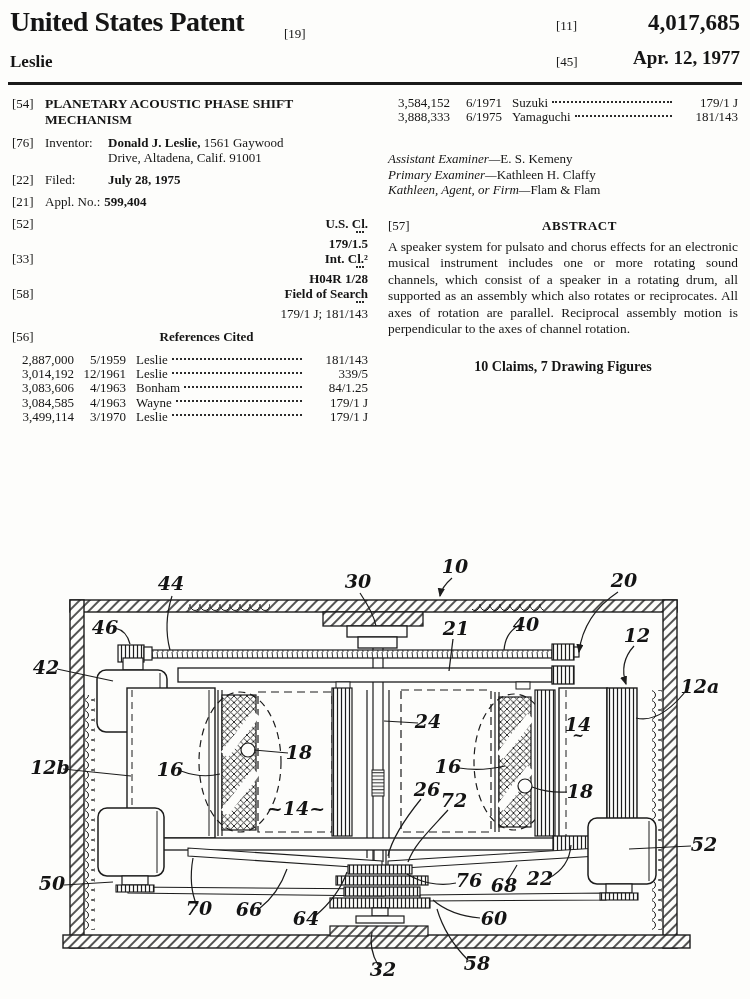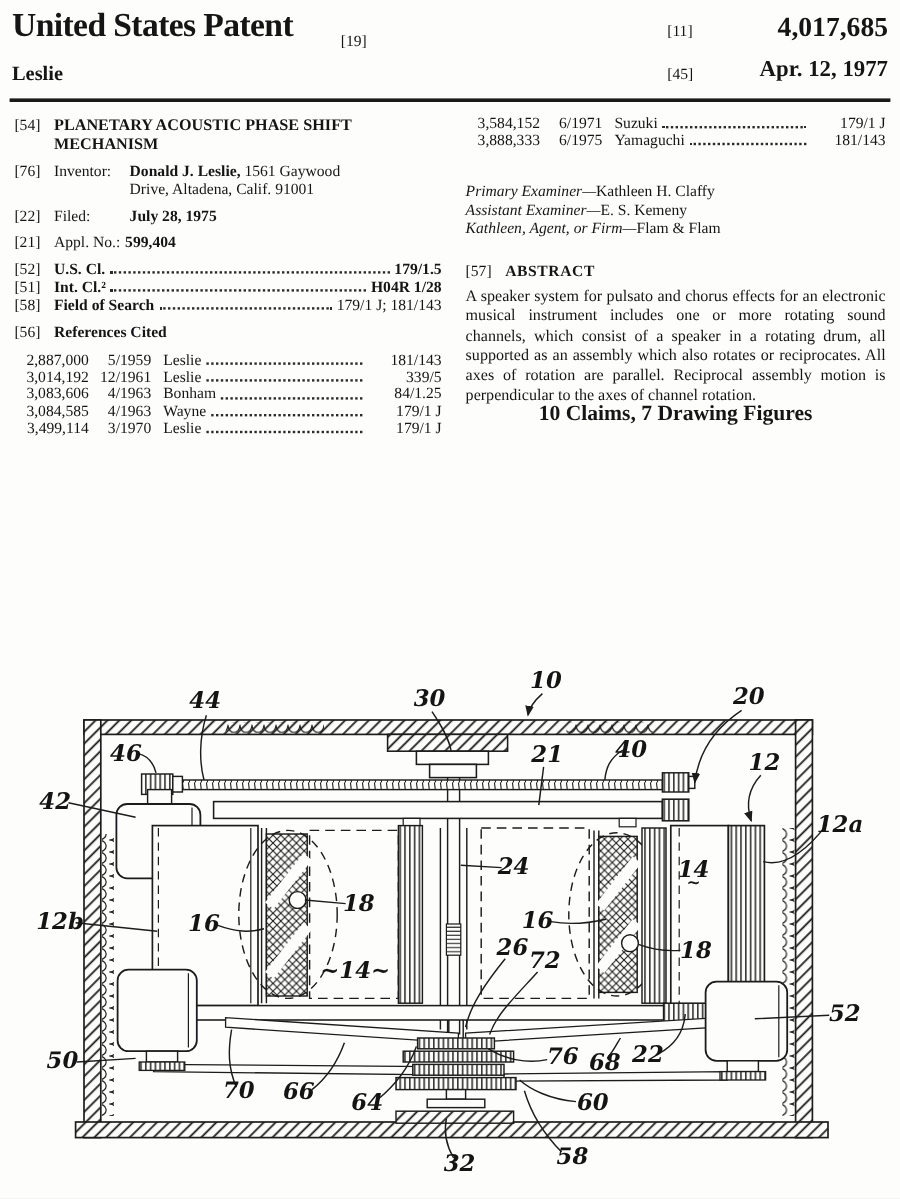--- a/index.html
+++ b/index.html
@@ -17,32 +17,32 @@
   .rule{left:8px;top:82px;width:734px;height:3px;background:#1a1a1a;}
   
   .colL{left:12px;top:96px;width:356px;font-size:13px;line-height:15px;}
   .colR{left:388px;top:96px;width:350px;font-size:13px;line-height:15px;}
   .secrow{display:flex;align-items:flex-start;}
   .code{flex:0 0 33px;}
   .lbl{flex:0 0 63px;}
   .b{font-weight:bold;}
   .i{font-style:italic;}
   .title2{font-weight:bold;font-size:13.5px;line-height:15.5px;} .mt7{margin-top:7px;} .mt8{margin-top:8px;}
-  .dotrow{display:flex;align-items:flex-end;font-weight:bold;}
+  .dotrow{display:flex;align-items:flex-end;font-weight:bold;flex-direction:column;}
   .dots{flex:1 1 auto;border-bottom:2px dotted #2b2b2b;margin:0 4px 3px 4px;min-width:8px;}
-  .center{}
+  .center{text-align:center;}
   .refrow{display:flex;font-size:13px;line-height:14.2px;}
   .rc-num{flex:0 0 62px;text-align:right;font-family:Liberation Serif, serif;}
   .rc-date{flex:0 0 52px;text-align:right;}
-  .rc-name{flex:1 1 auto;display:flex;align-items:flex-end;padding-left:10px;}
+  .rc-name{flex:1 1 auto;display:flex;align-items:center;padding-left:10px;}
   .rc-cls{flex:0 0 62px;text-align:right;}
   .exline{line-height:15.2px;}
   .abstract-head{display:flex;margin-top:21px;}
   .abstract-txt{margin-top:6px;text-align:justify;font-size:13.4px;line-height:16.4px;}
-  .claims{text-align:center;font-weight:bold;font-size:18px;}
+  .claims{margin-top:22px;text-align:center;font-weight:bold;font-size:14px;}
   
   .fig{left:0;top:540px;}
   .fig-num{font-family:"DejaVu Serif","Liberation Serif",serif;font-style:italic;font-weight:bold;
            font-size:19px;fill:#141414;text-anchor:middle;}
   .fig-num-s{font-size:14px;}
 </style>
 </head>
 <body>
 
 <div class="page">
@@ -82,21 +82,21 @@
     </div>
     <div class="secrow mt7">
       <span class="code">[52]</span>
       <span class="dotrow" style="flex:1">
         <span>U.S. Cl.</span>
         <span class="dots"></span>
         <span>179/1.5</span>
       </span>
     </div>
     <div class="secrow">
-      <span class="code">[51]</span>
+      <span class="code">[33]</span>
       <span class="dotrow" style="flex:1">
         <span>Int. Cl.²</span>
         <span class="dots"></span>
         <span>H04R 1/28</span>
       </span>
     </div>
     <div class="secrow">
       <span class="code">[58]</span>
       <span class="dotrow" style="flex:1">
         <span>Field of Search</span>
@@ -172,22 +172,22 @@
         <span class="rc-num">3,888,333</span>
         <span class="rc-date">6/1975</span>
         <span class="rc-name">
             <span>Yamaguchi</span>
             <span class="dots"></span>
           </span>
         <span class="rc-cls">181/143</span>
       </div>
     </div>
     <div style="margin-top:27px;">
+      <div class="exline"><span class="i">Assistant Examiner—</span><span>E. S. Kemeny</span></div>
       <div class="exline"><span class="i">Primary Examiner—</span><span>Kathleen H. Claffy</span></div>
-      <div class="exline"><span class="i">Assistant Examiner—</span><span>E. S. Kemeny</span></div>
       <div class="exline"><span class="i">Kathleen, Agent, or Firm—</span><span>Flam &amp; Flam</span></div>
     </div>
     <div class="abstract-head">
       <span class="code">[57]</span>
       <span class="b center" style="flex:1;letter-spacing:0.5px;">ABSTRACT</span>
     </div>
     <div class="abstract-txt">A speaker system for pulsato and chorus effects for an electronic musical instrument includes one or more rotating sound channels, which consist of a speaker in a rotating drum, all supported as an assembly which also rotates or reciprocates. All axes of rotation are parallel. Reciprocal assembly motion is perpendicular to the axes of channel rotation.</div>
     <div class="claims">10 Claims, 7 Drawing Figures</div>
   </div>
 

